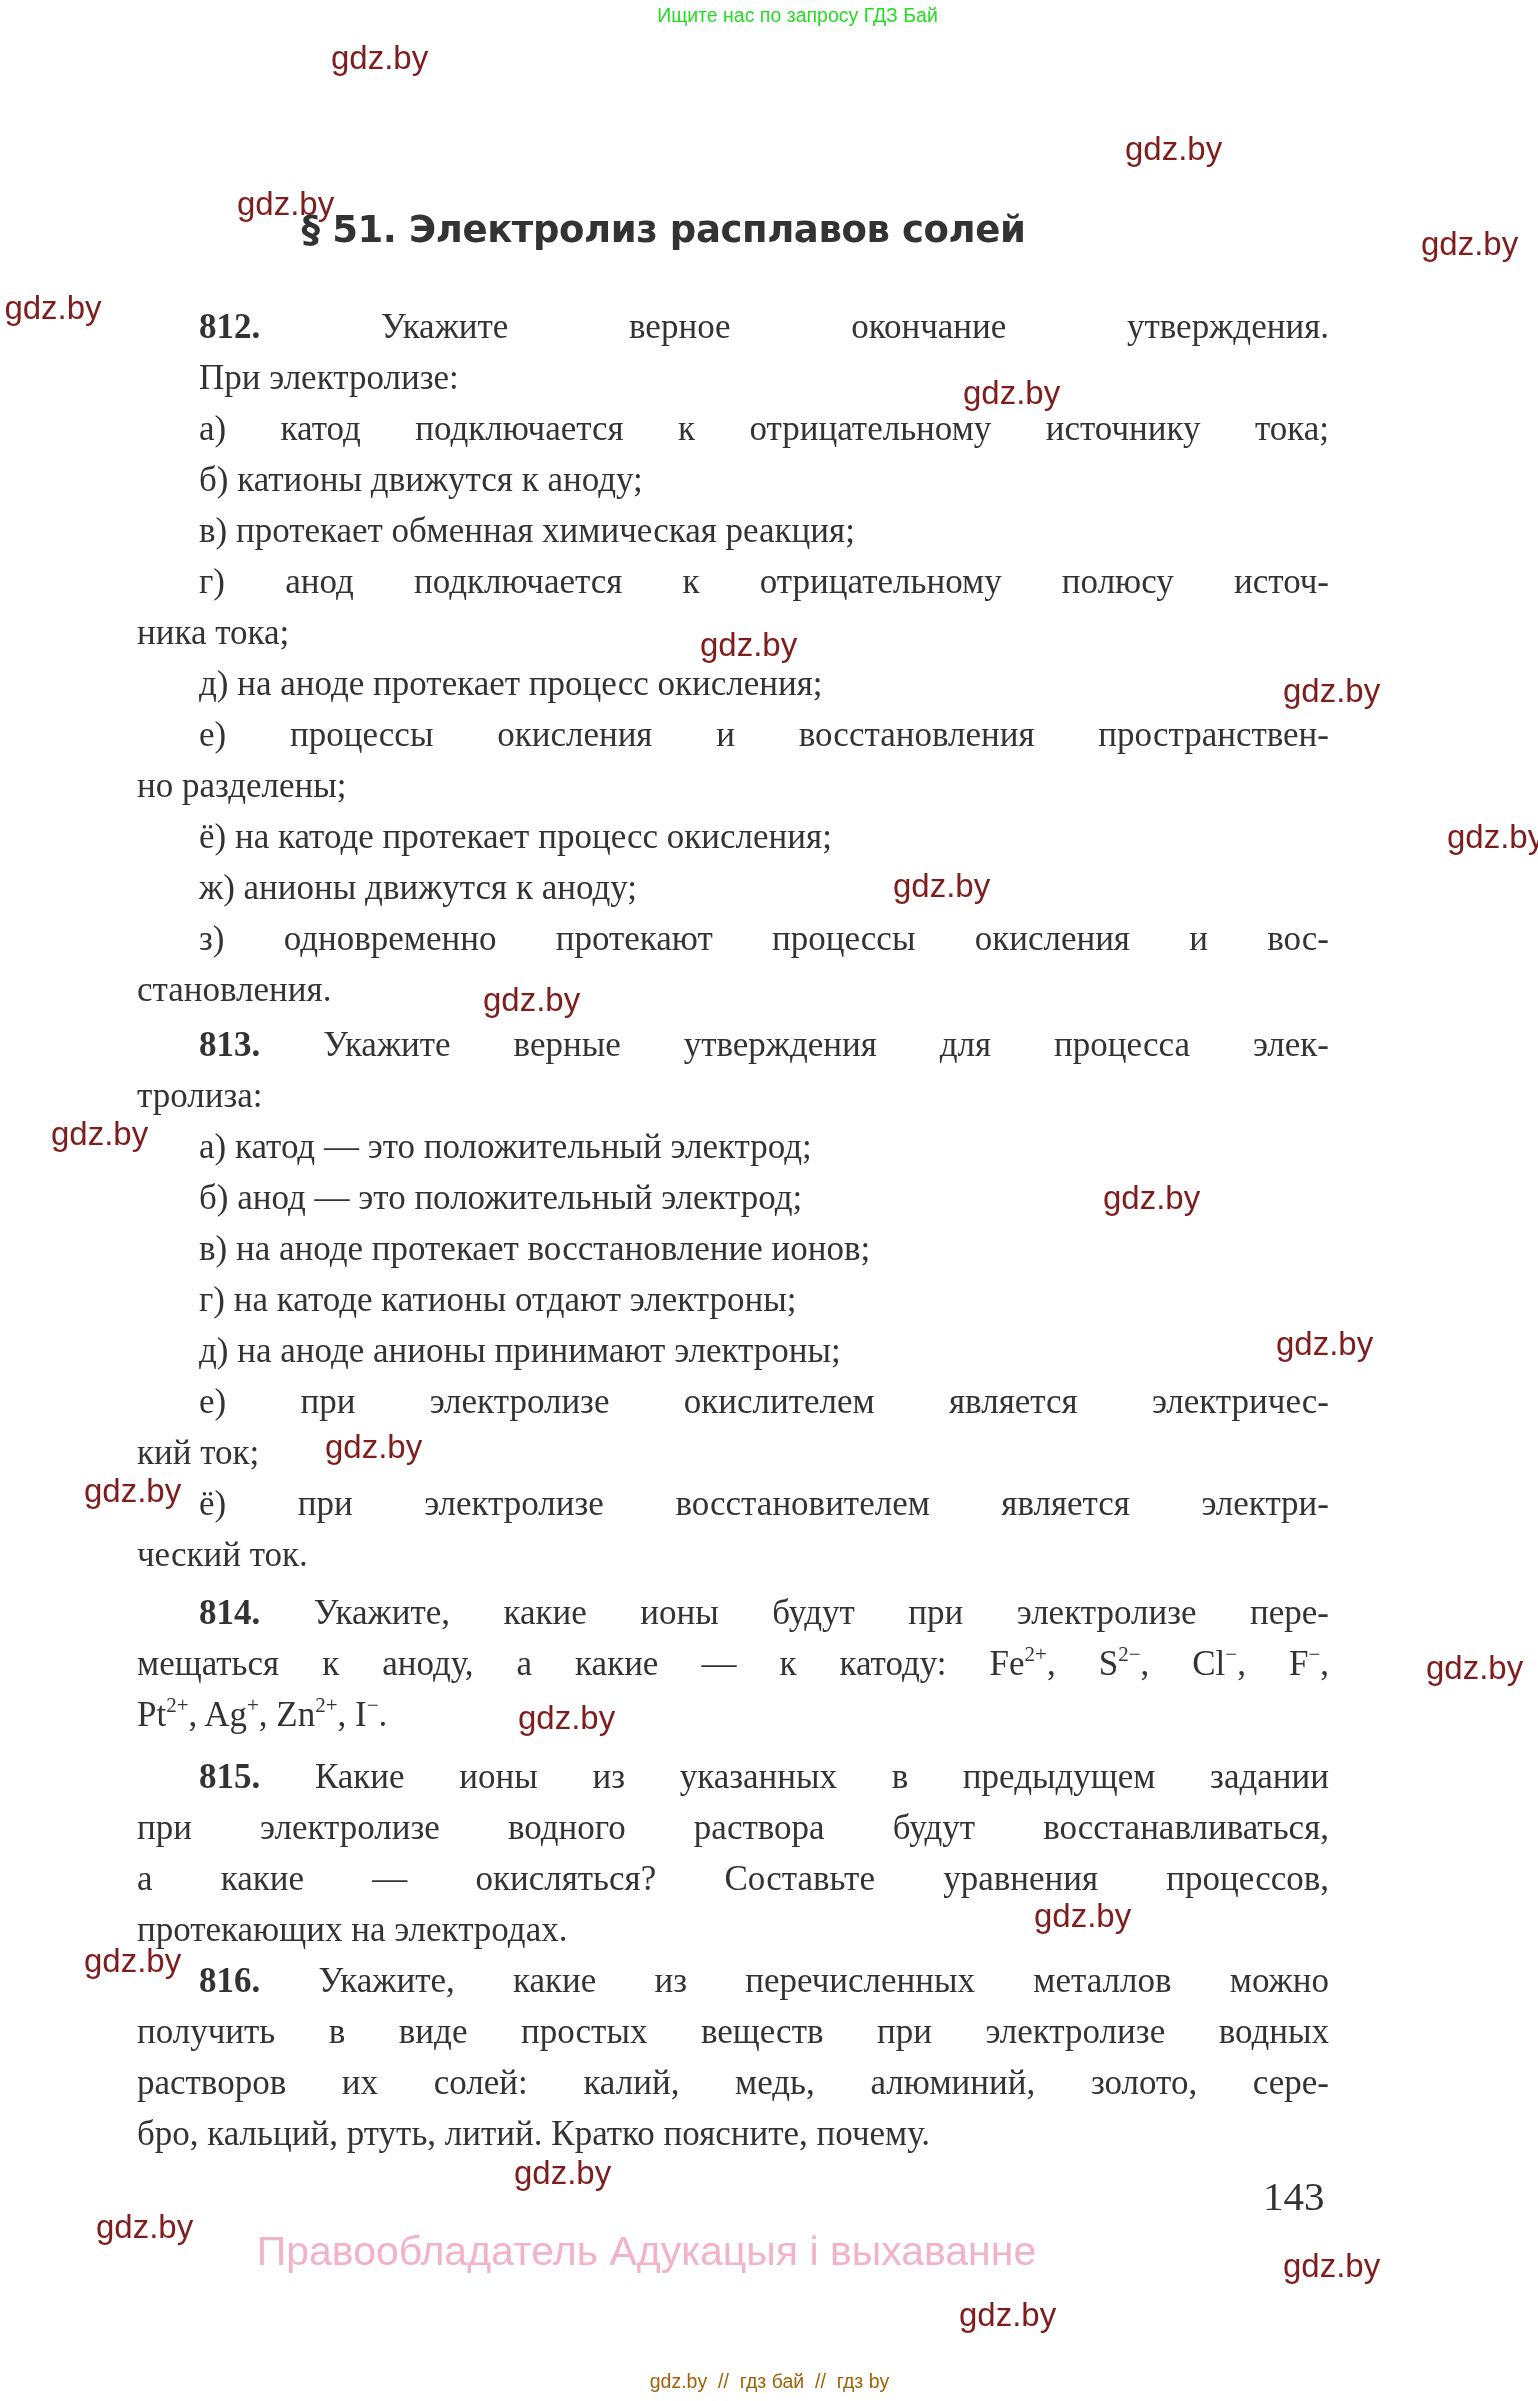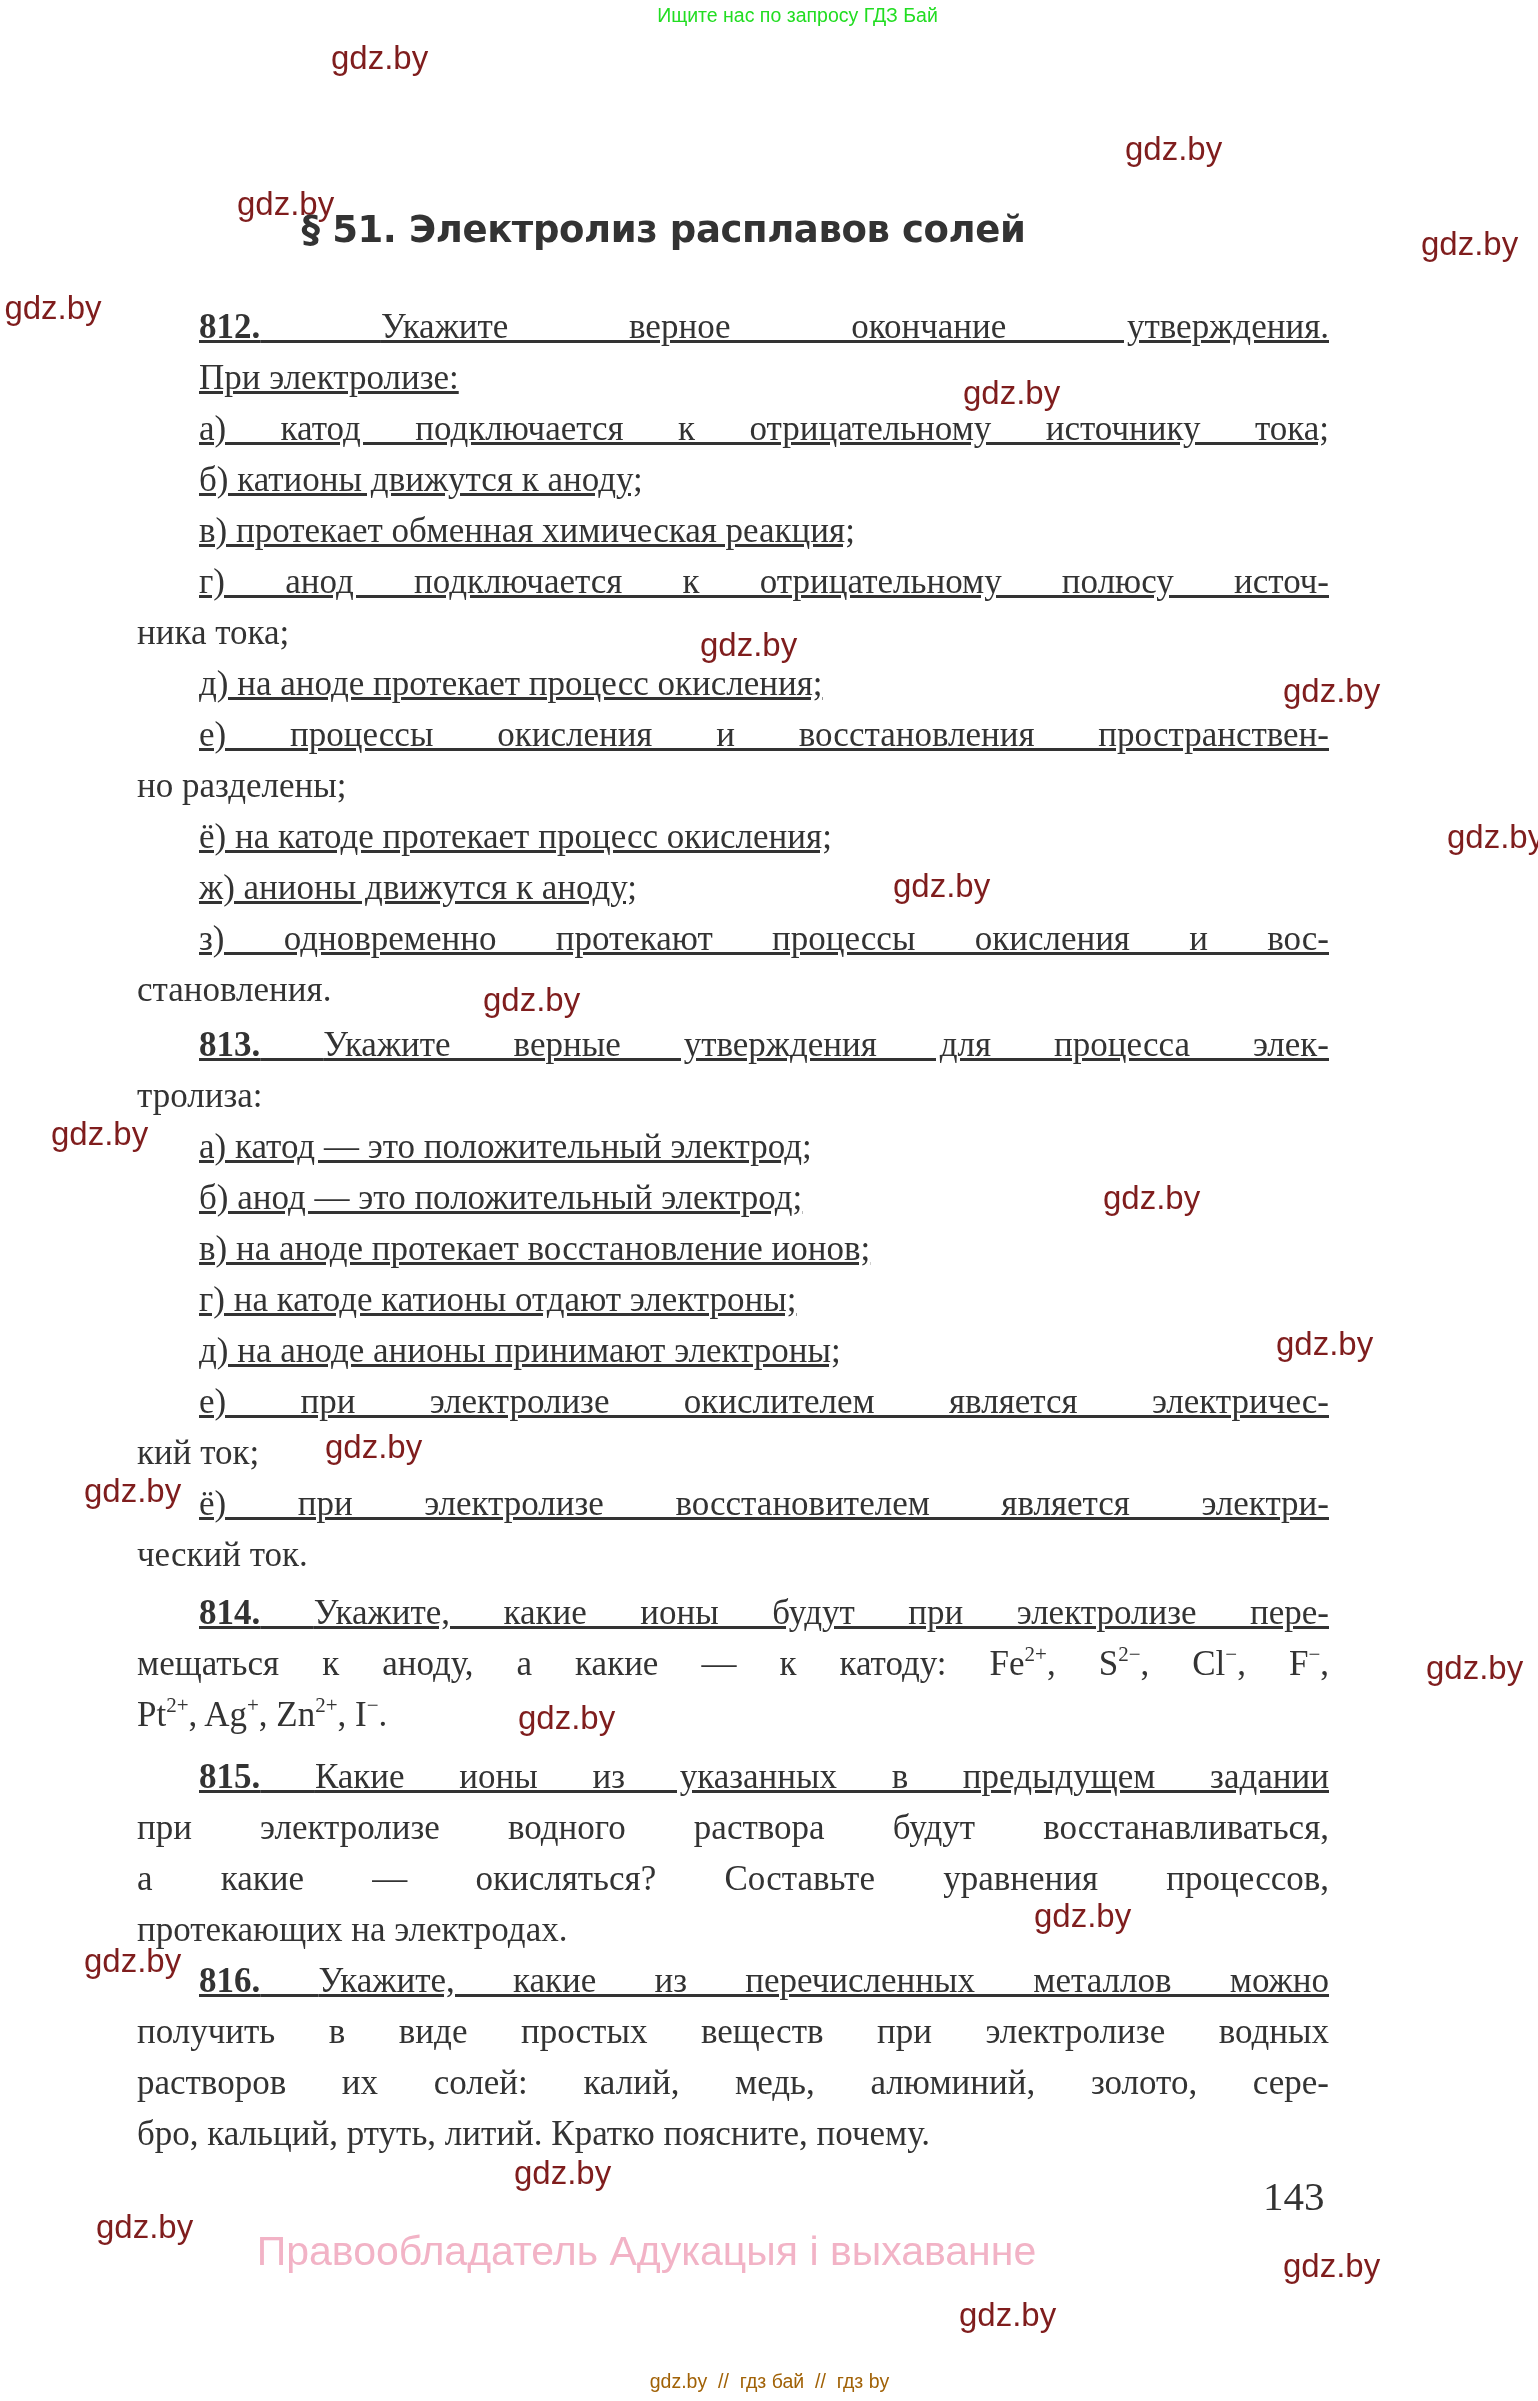--- a/index.html
+++ b/index.html
@@ -17,21 +17,21 @@
       font-family: "DejaVu Sans", sans-serif; font-weight: bold; font-size: 37px;
       color: #333333; letter-spacing: -0.4px;
     }
     .task {
       position: absolute; left: 137px; width: 1192px;
       font-family: "Liberation Serif", serif; font-size: 35px; line-height: 51px;
       color: #333333;
     }
     .line { display: block; height: 51px; white-space: nowrap; text-align: justify; text-align-last: justify; }
     .line.last { text-align-last: left; }
-    .ind { padding-left: 62px; text-decoration: underline; }
+    .ind { padding-left: 62px; }
     .num { font-weight: bold; }
     sup { font-size: 21px; line-height: 0; vertical-align: 14px; }
     .page-num {
       position: absolute; left: 1263px; top: 2172px;
       font-family: "Liberation Serif", serif; font-size: 41px; color: #333333;
     }
     .rights {
       position: absolute; left: 0; width: 1293px; top: 2228px; text-align: center;
       font-family: "Liberation Sans", sans-serif; font-size: 41px; color: #f2b3c6;
       padding-left: 0px;

